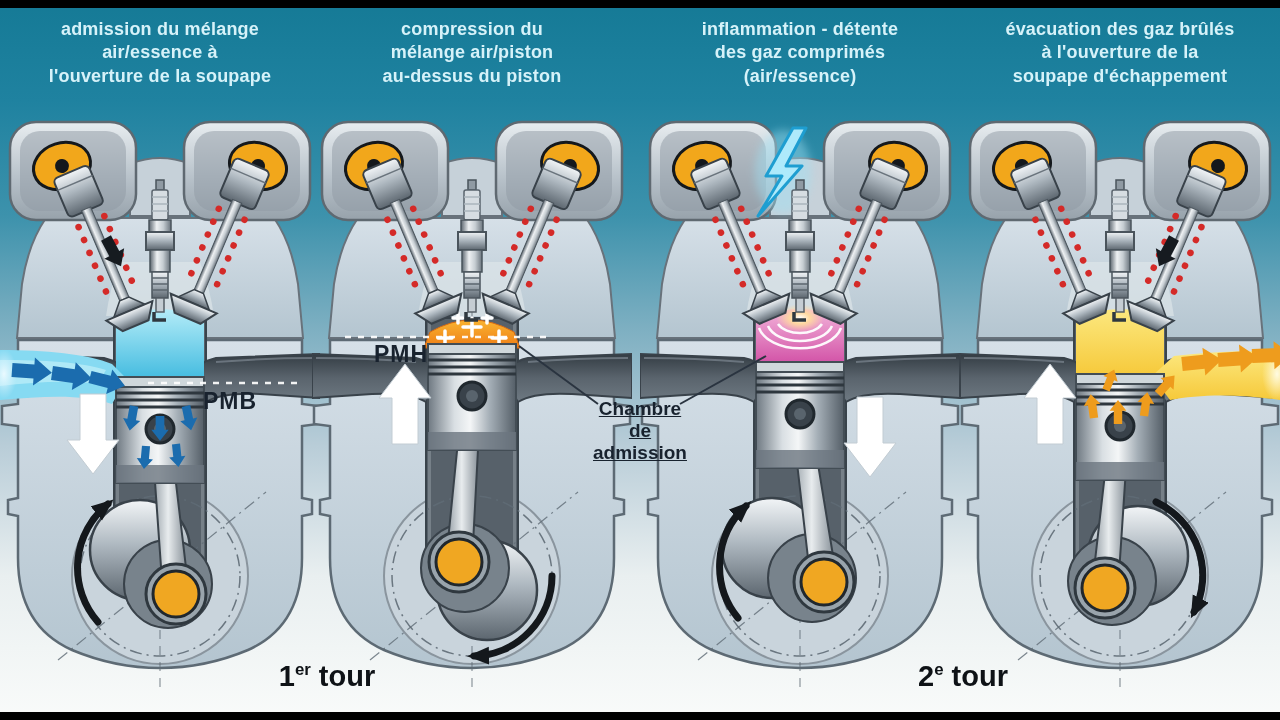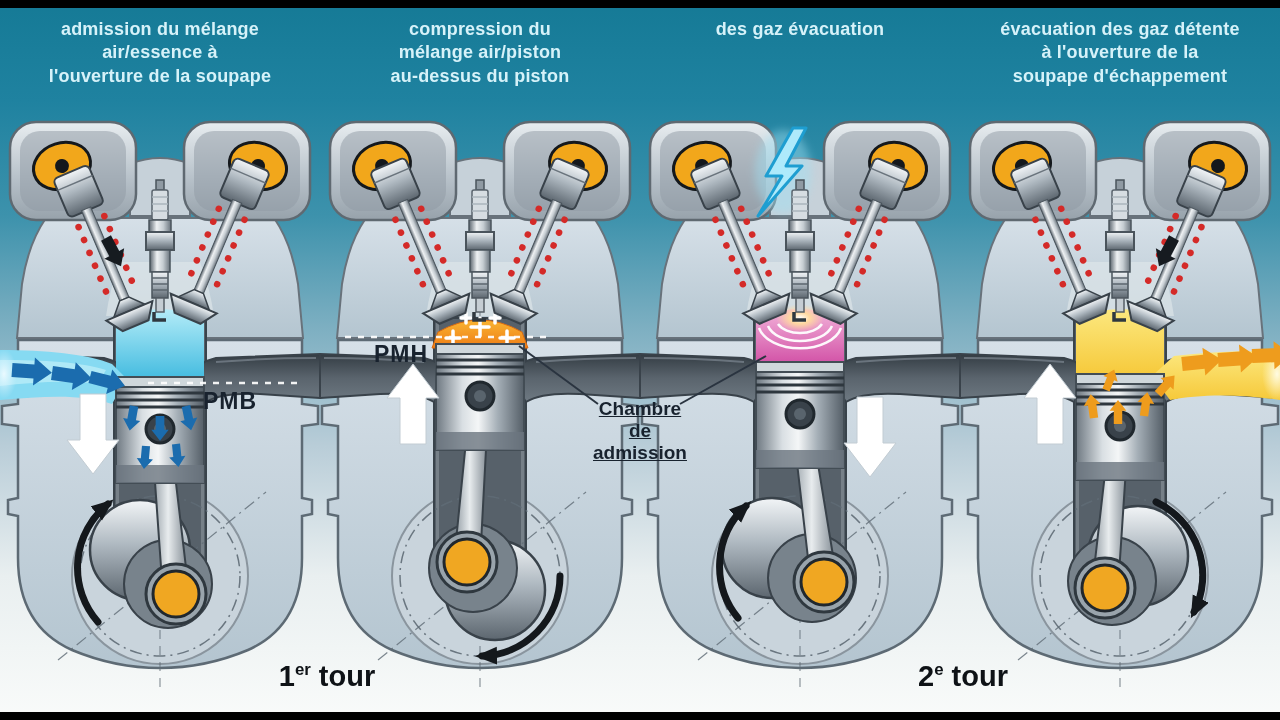--- a/index.html
+++ b/index.html
@@ -239,21 +239,21 @@
         <use href="#fArrow" transform="translate(160,304) rotate(90) scale(.62)"></use>
         <use href="#fArrow" transform="translate(186,294) rotate(78) scale(.62)"></use>
         <use href="#fArrow" transform="translate(146,334) rotate(95) scale(.58)"></use>
         <use href="#fArrow" transform="translate(176,332) rotate(84) scale(.58)"></use>
       </g>
       <use href="#wArrow" transform="translate(93,282)" class="white-arrow"></use>
       <path class="rot-arrow" marker-end="url(#mArr)" d="M98,510 A82,82 0 0 1 108,392"></path>
     </svg>
   </div>
 
-  <div class="panel" style="left:320px">
+  <div class="panel" style="left:312px">
     <div class="panel-header">
       <div>compression du</div>
       <div>mélange air/piston</div>
       <div>au-dessus du piston</div>
     </div>
     <svg class="engine-svg" viewBox="0 0 320 580">
       <use href="#headBase"></use>
       <use href="#block"></use>
       <use href="#crankGuides"></use>
       <g>
@@ -277,21 +277,23 @@
         <circle cx="147" cy="450" r="23" class="crank-pin" stroke="#20272d" stroke-width="3"></circle>
       </g>
       <use href="#piston" transform="translate(160,232)"></use>
       <use href="#wArrow" transform="translate(93,332) rotate(180)" class="white-arrow"></use>
       <path class="rot-arrow" marker-end="url(#mArr)" d="M240,464 A80,80 0 0 1 162,544"></path>
     </svg>
   </div>
 
   <div class="panel" style="left:640px">
     <div class="panel-header">
-      <div>des gaz évacuation</div>
+      <div>inflammation - détente</div>
+      <div>des gaz comprimés</div>
+      <div>(air/essence)</div>
     </div>
     <svg class="engine-svg" viewBox="0 0 320 580">
       <use href="#headBase"></use>
       <ellipse cx="143" cy="60" rx="28" ry="42" fill="#9fe2f6" opacity=".45" filter="url(#fBlur)"></ellipse>
       <polygon points="153,16 126,64 142,64 118,104 162,54 146,54 166,16" class="spark-bolt" stroke="#1e9ed1" stroke-width="3" stroke-linejoin="round"></polygon>
       <use href="#block"></use>
       <use href="#crankGuides"></use>
       <g>
         <path d="M116,210 Q160,184 204,210 L204,250 L116,250 Z" fill="url(#gChPink)"></path>
         <ellipse cx="160" cy="206" rx="24" ry="14" fill="url(#rGlow)"></ellipse>
@@ -312,21 +314,21 @@
         <circle cx="184" cy="470" r="23" class="crank-pin" stroke="#20272d" stroke-width="3"></circle>
       </g>
       <use href="#piston" transform="translate(160,250)"></use>
       <use href="#wArrow" transform="translate(230,285)" class="white-arrow"></use>
       <path class="rot-arrow" marker-end="url(#mArr)" d="M98,506 A82,82 0 0 1 106,394"></path>
     </svg>
   </div>
 
   <div class="panel" style="left:960px">
     <div class="panel-header">
-      <div>évacuation des gaz détente</div>
+      <div>évacuation des gaz brûlés</div>
       <div>à l'ouverture de la</div>
       <div>soupape d'échappement</div>
     </div>
     <svg class="engine-svg" viewBox="0 0 320 580">
       <use href="#headBase"></use>
       <use href="#block"></use>
       <use href="#crankGuides"></use>
       <g>
         <path d="M116,210 Q160,184 204,210 L204,264 L116,264 Z" fill="url(#gChYellow)"></path>
         <path d="M192,264 L214,244 C250,240 285,238 320,240 L320,288 C280,282 240,282 210,288 Z" fill="url(#gChYellow)"></path>

